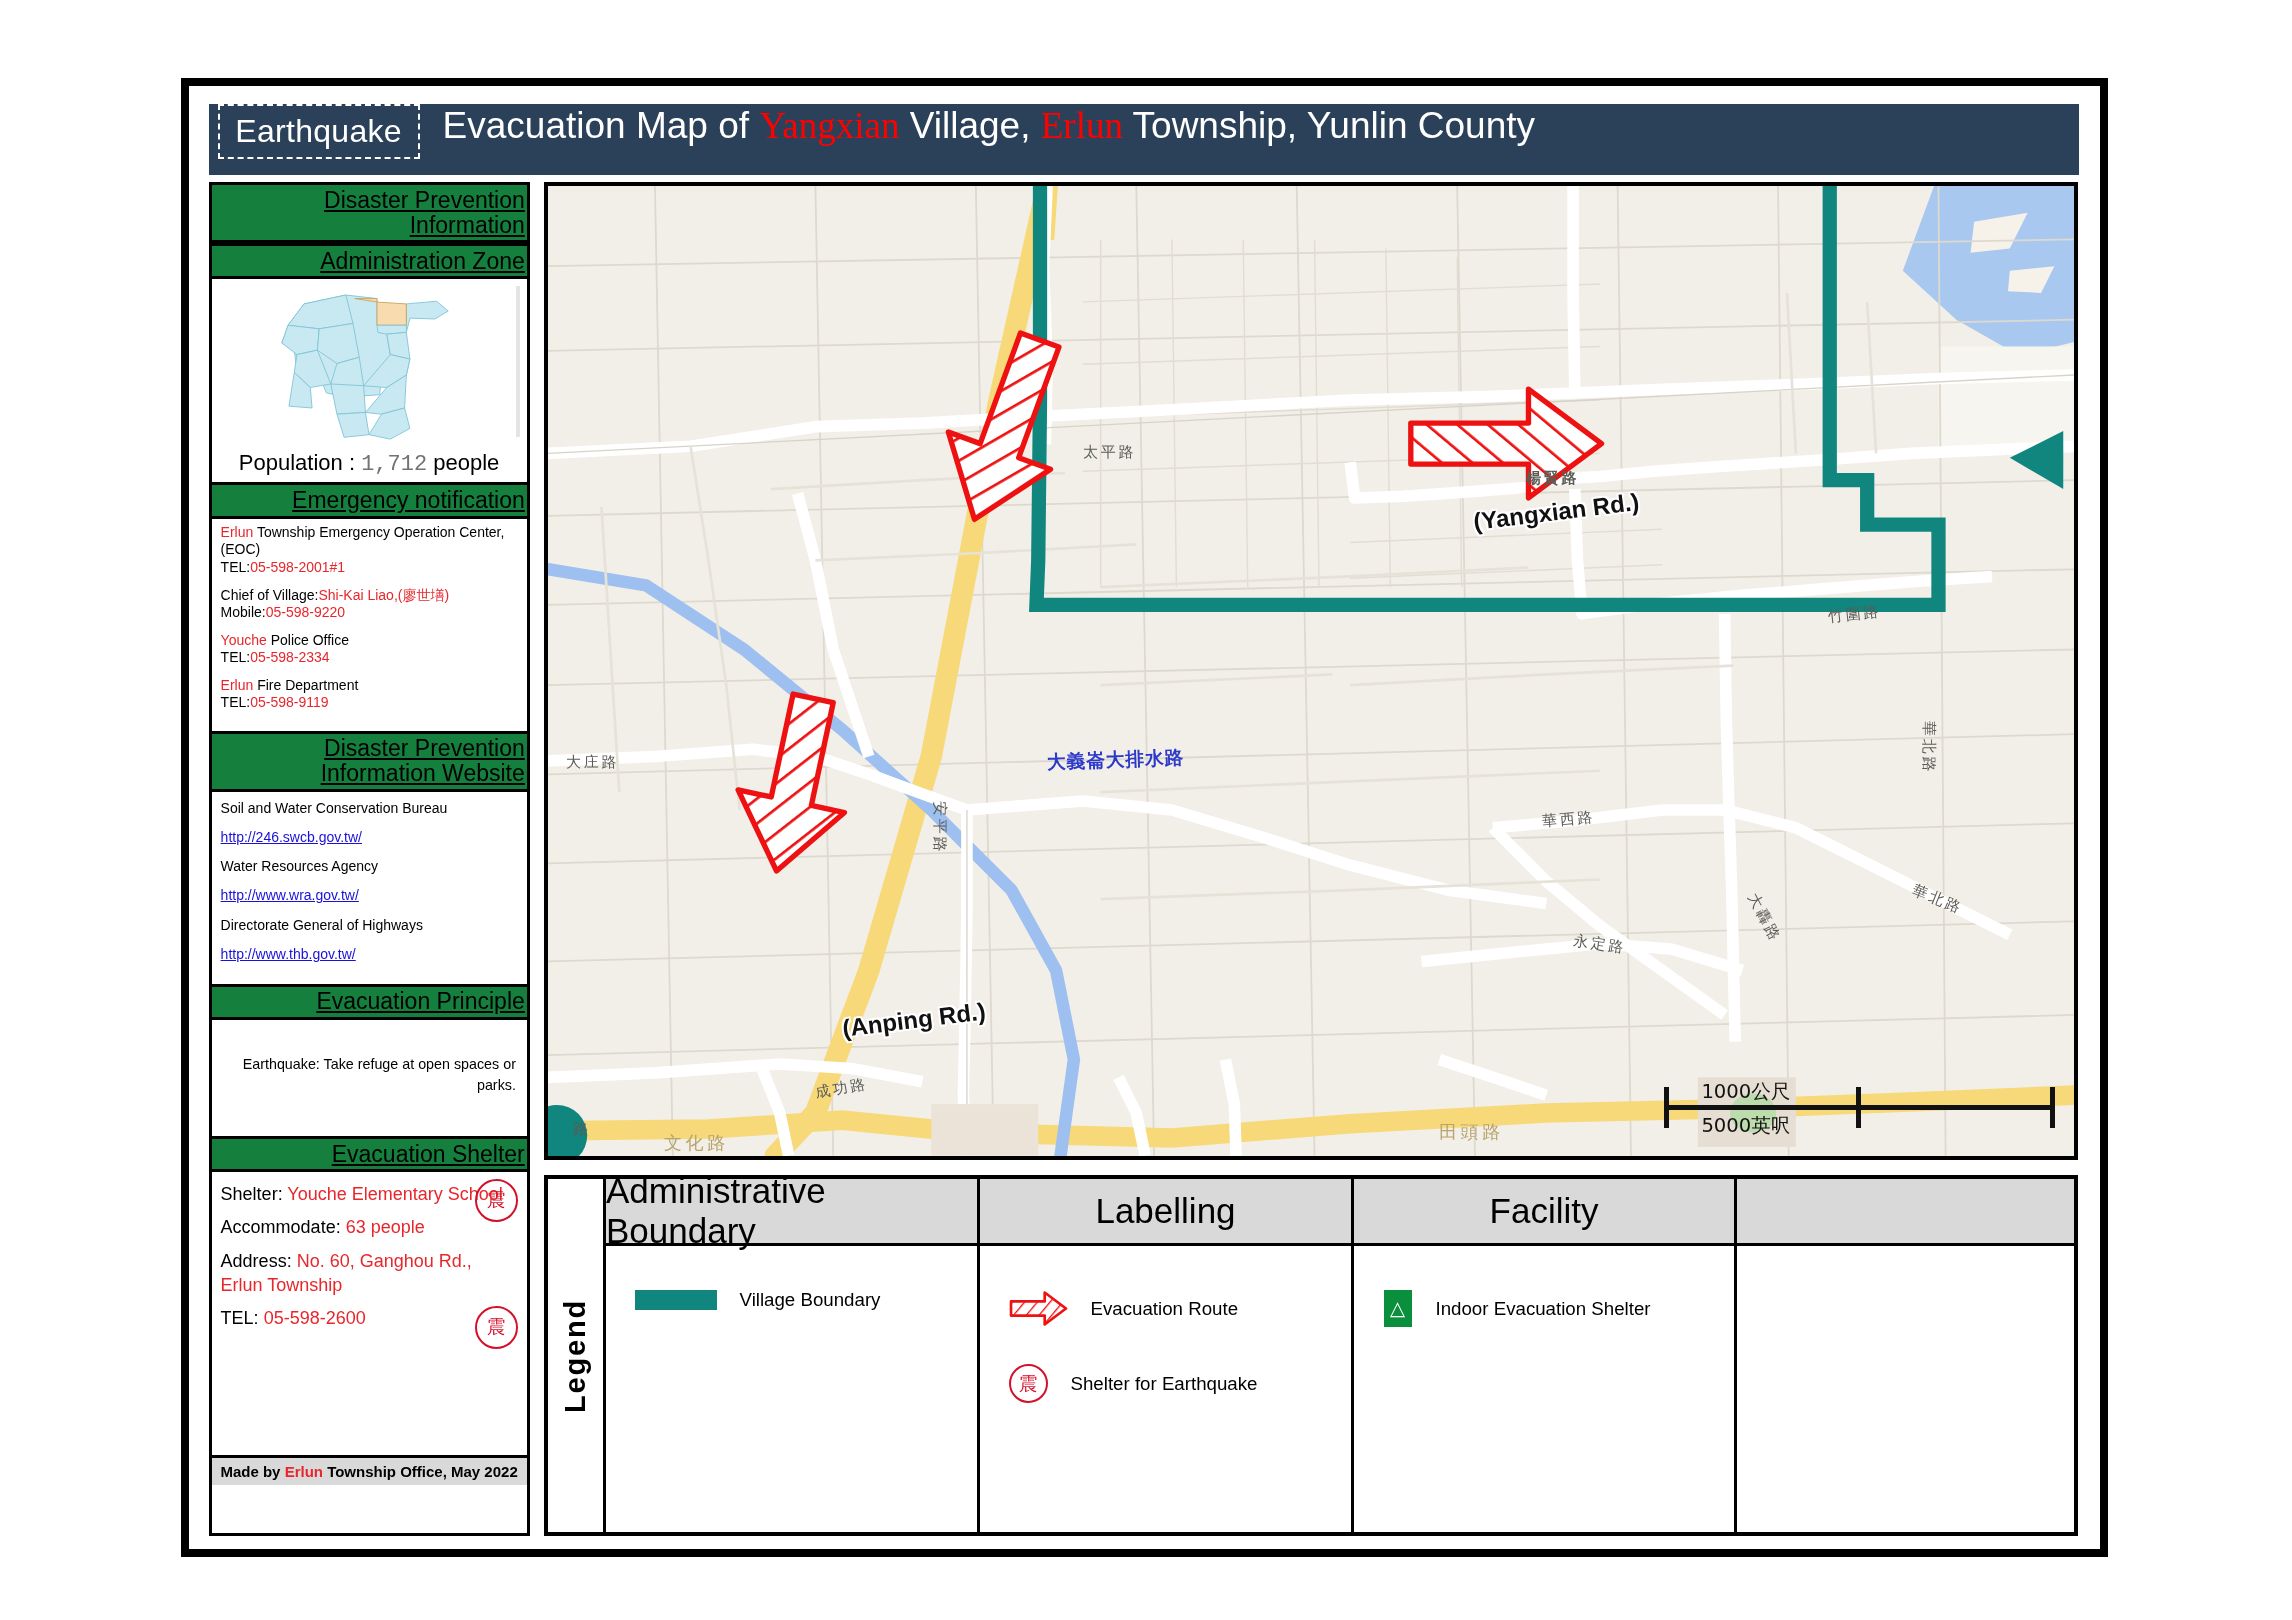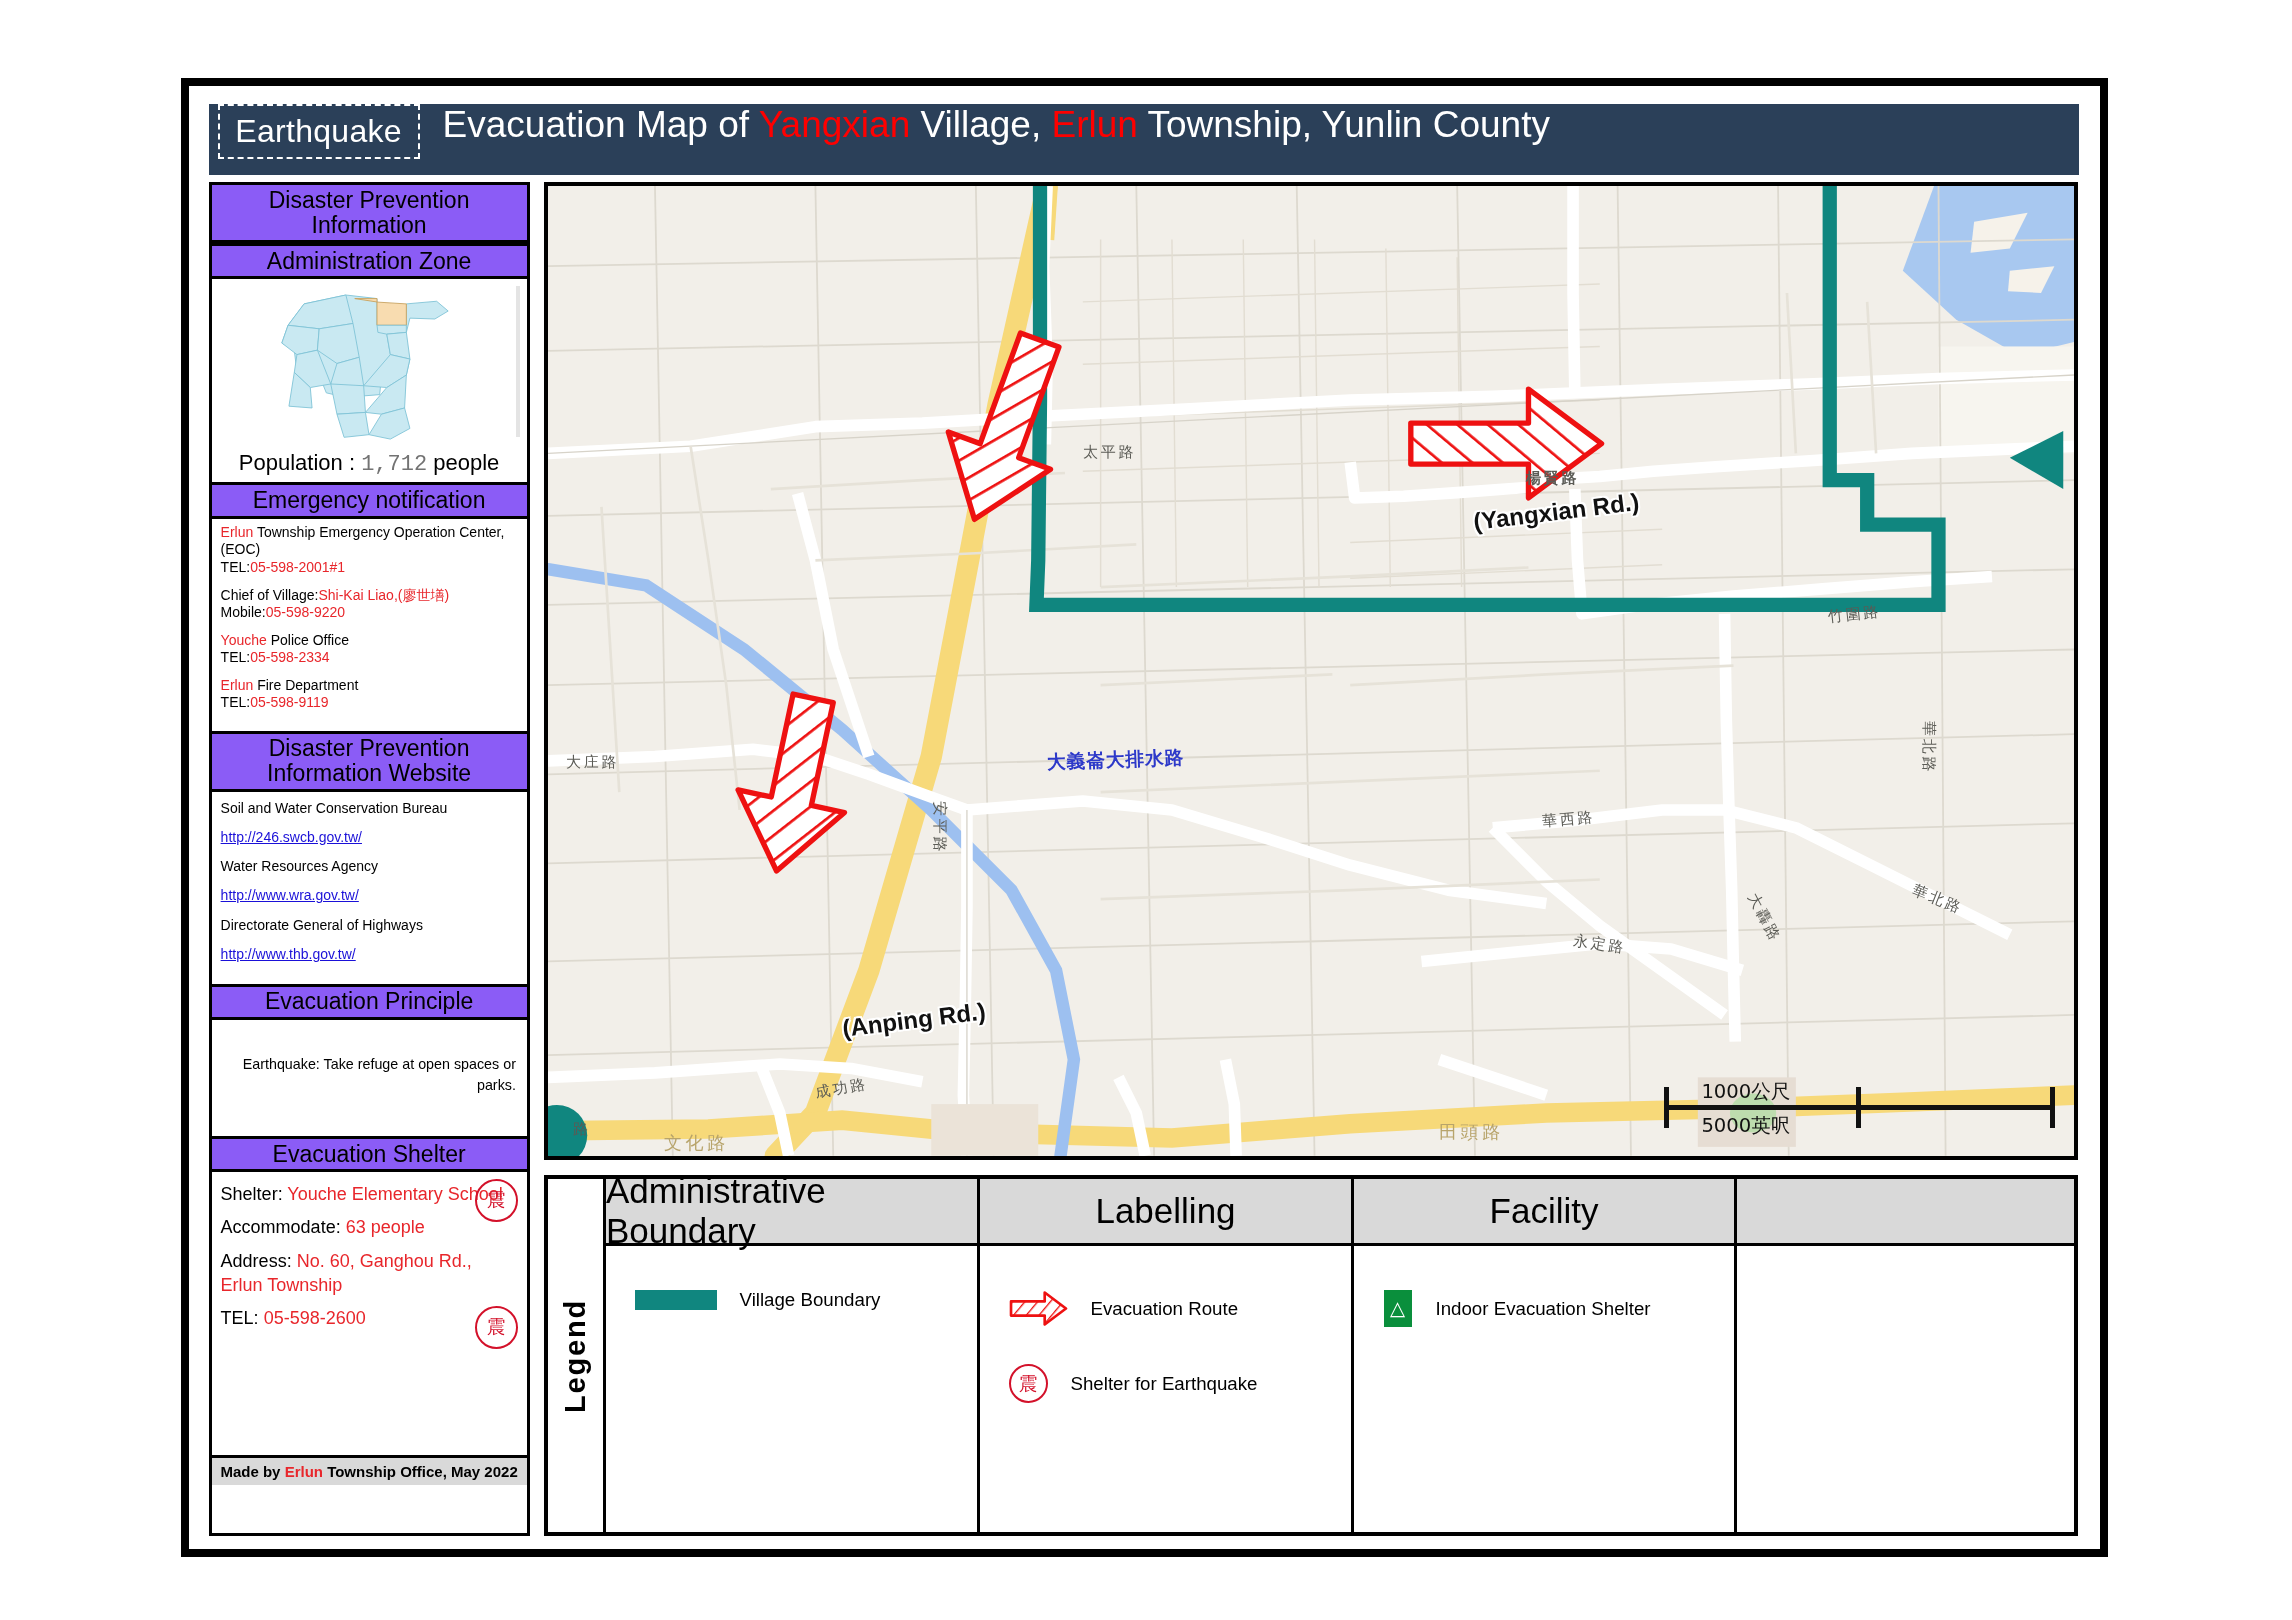--- a/index.html
+++ b/index.html
@@ -8,27 +8,27 @@
   #poster{position:absolute;left:181px;top:78px;width:1927px;height:1479px;
           border:8px solid #000;background:#fff;box-sizing:border-box;}
 
   
   #titlebar{position:absolute;left:19.6px;top:18px;width:1870px;height:71px;
             background:#2b4059;display:flex;align-items:flex-start;box-sizing:border-box;}
   #eq-badge{width:202px;height:55px;margin-left:9px;border:2.7px dashed #ffffff;
             display:flex;align-items:center;justify-content:center;box-sizing:border-box;flex:0 0 auto;}
   #eq-badge span{color:#fff;font-size:32px;letter-spacing:0.3px;}
   #title-text{color:#fff;font-size:37px;margin-left:23px;white-space:nowrap;}
-  #title-text .hl{color:#ff0000;}
+  #title-text .hl{color:#ff0000;font-family:Liberation Serif, serif;}
 
   
   #sidebar{position:absolute;left:19.6px;top:96px;width:321px;height:1354px;
            border:3.6px solid #000;box-sizing:border-box;background:#fff;}
-  .sec-head{background:#8b5cf6;border-bottom:3.6px solid #000;border-top:3.6px solid #000;
-            text-align:center;font-size:23px;line-height:1.08;padding:2.7px 1.8px;color:#000;}
+  .sec-head{background:#15803d;border-bottom:3.6px solid #000;border-top:3.6px solid #000;
+            text-align:right;font-size:23px;line-height:1.08;padding:2.7px 1.8px;color:#000;text-decoration:underline;}
   .sec-head.first{border-top:none;}
 
   
   #adminbox{height:169px;position:relative;background:#fff;}
   #pop-line{text-align:center;font-size:22px;padding:1.8px 0 5.3px;}
   .red{color:#737373;font-family:Liberation Mono, monospace;}
   .redtxt{color:#e8262b;}
 
   
   #emerg{font-size:14px;line-height:1.26;padding:5.3px 7.1px 9px 9px;}

